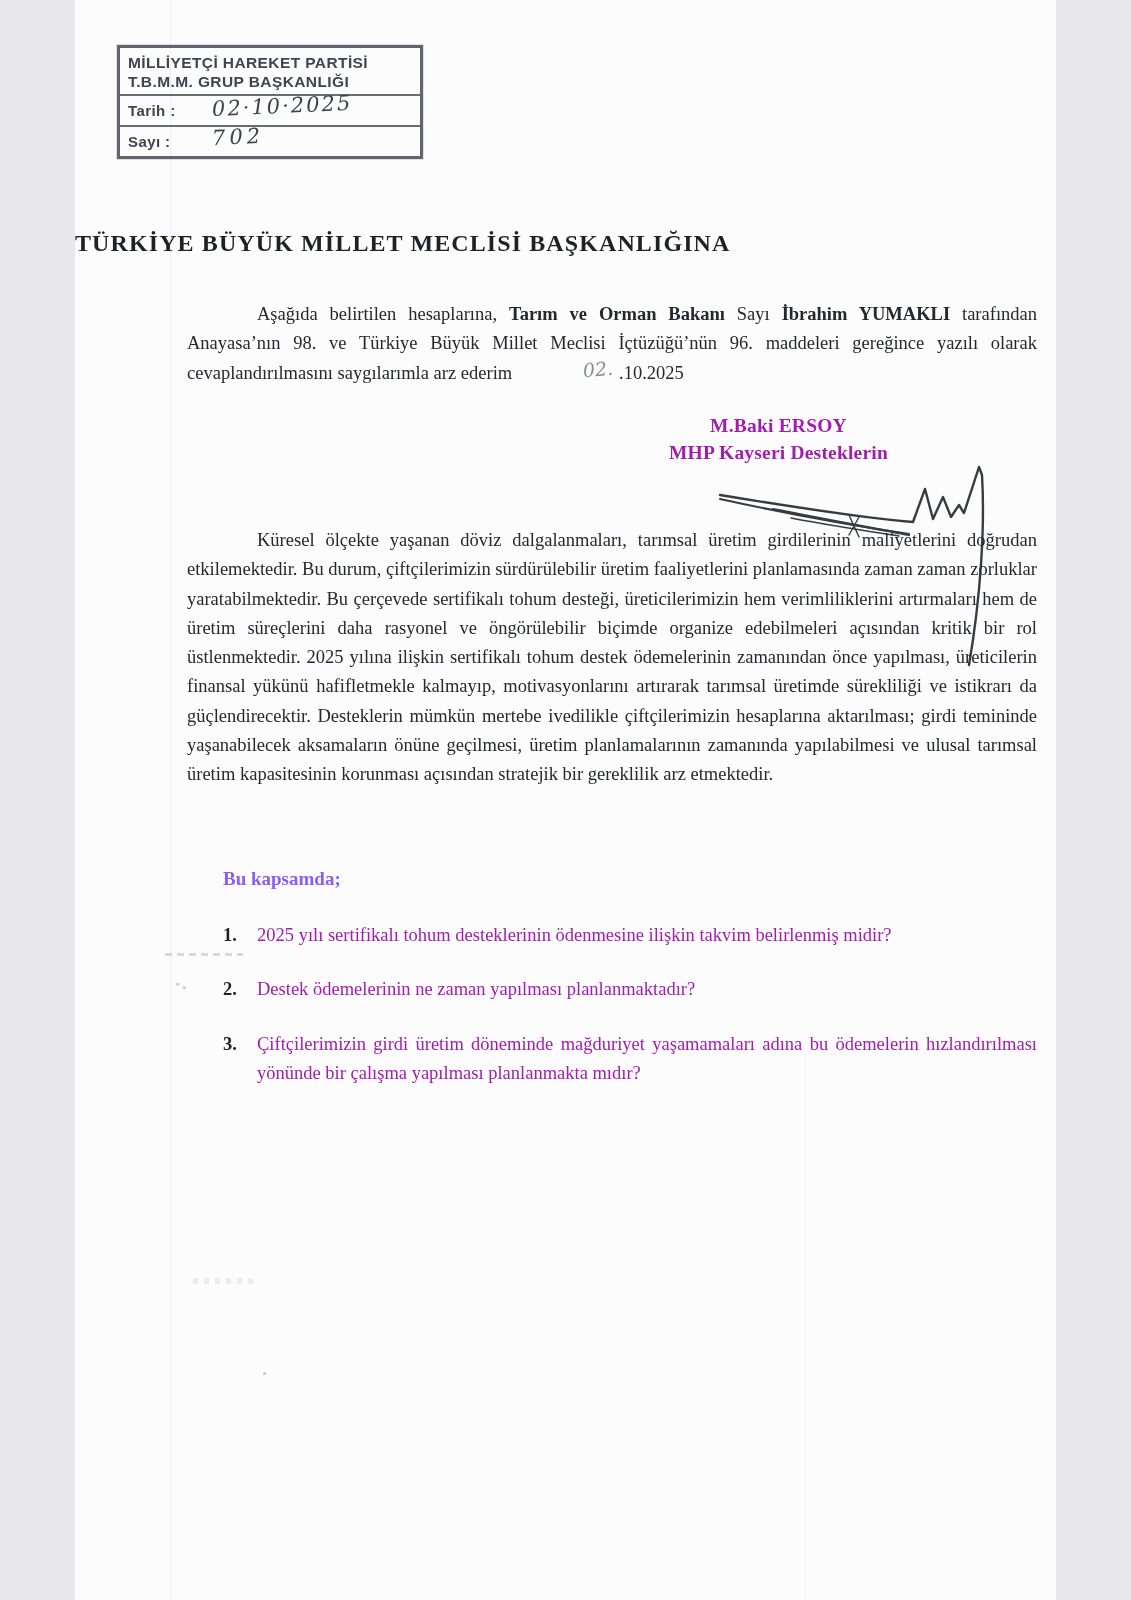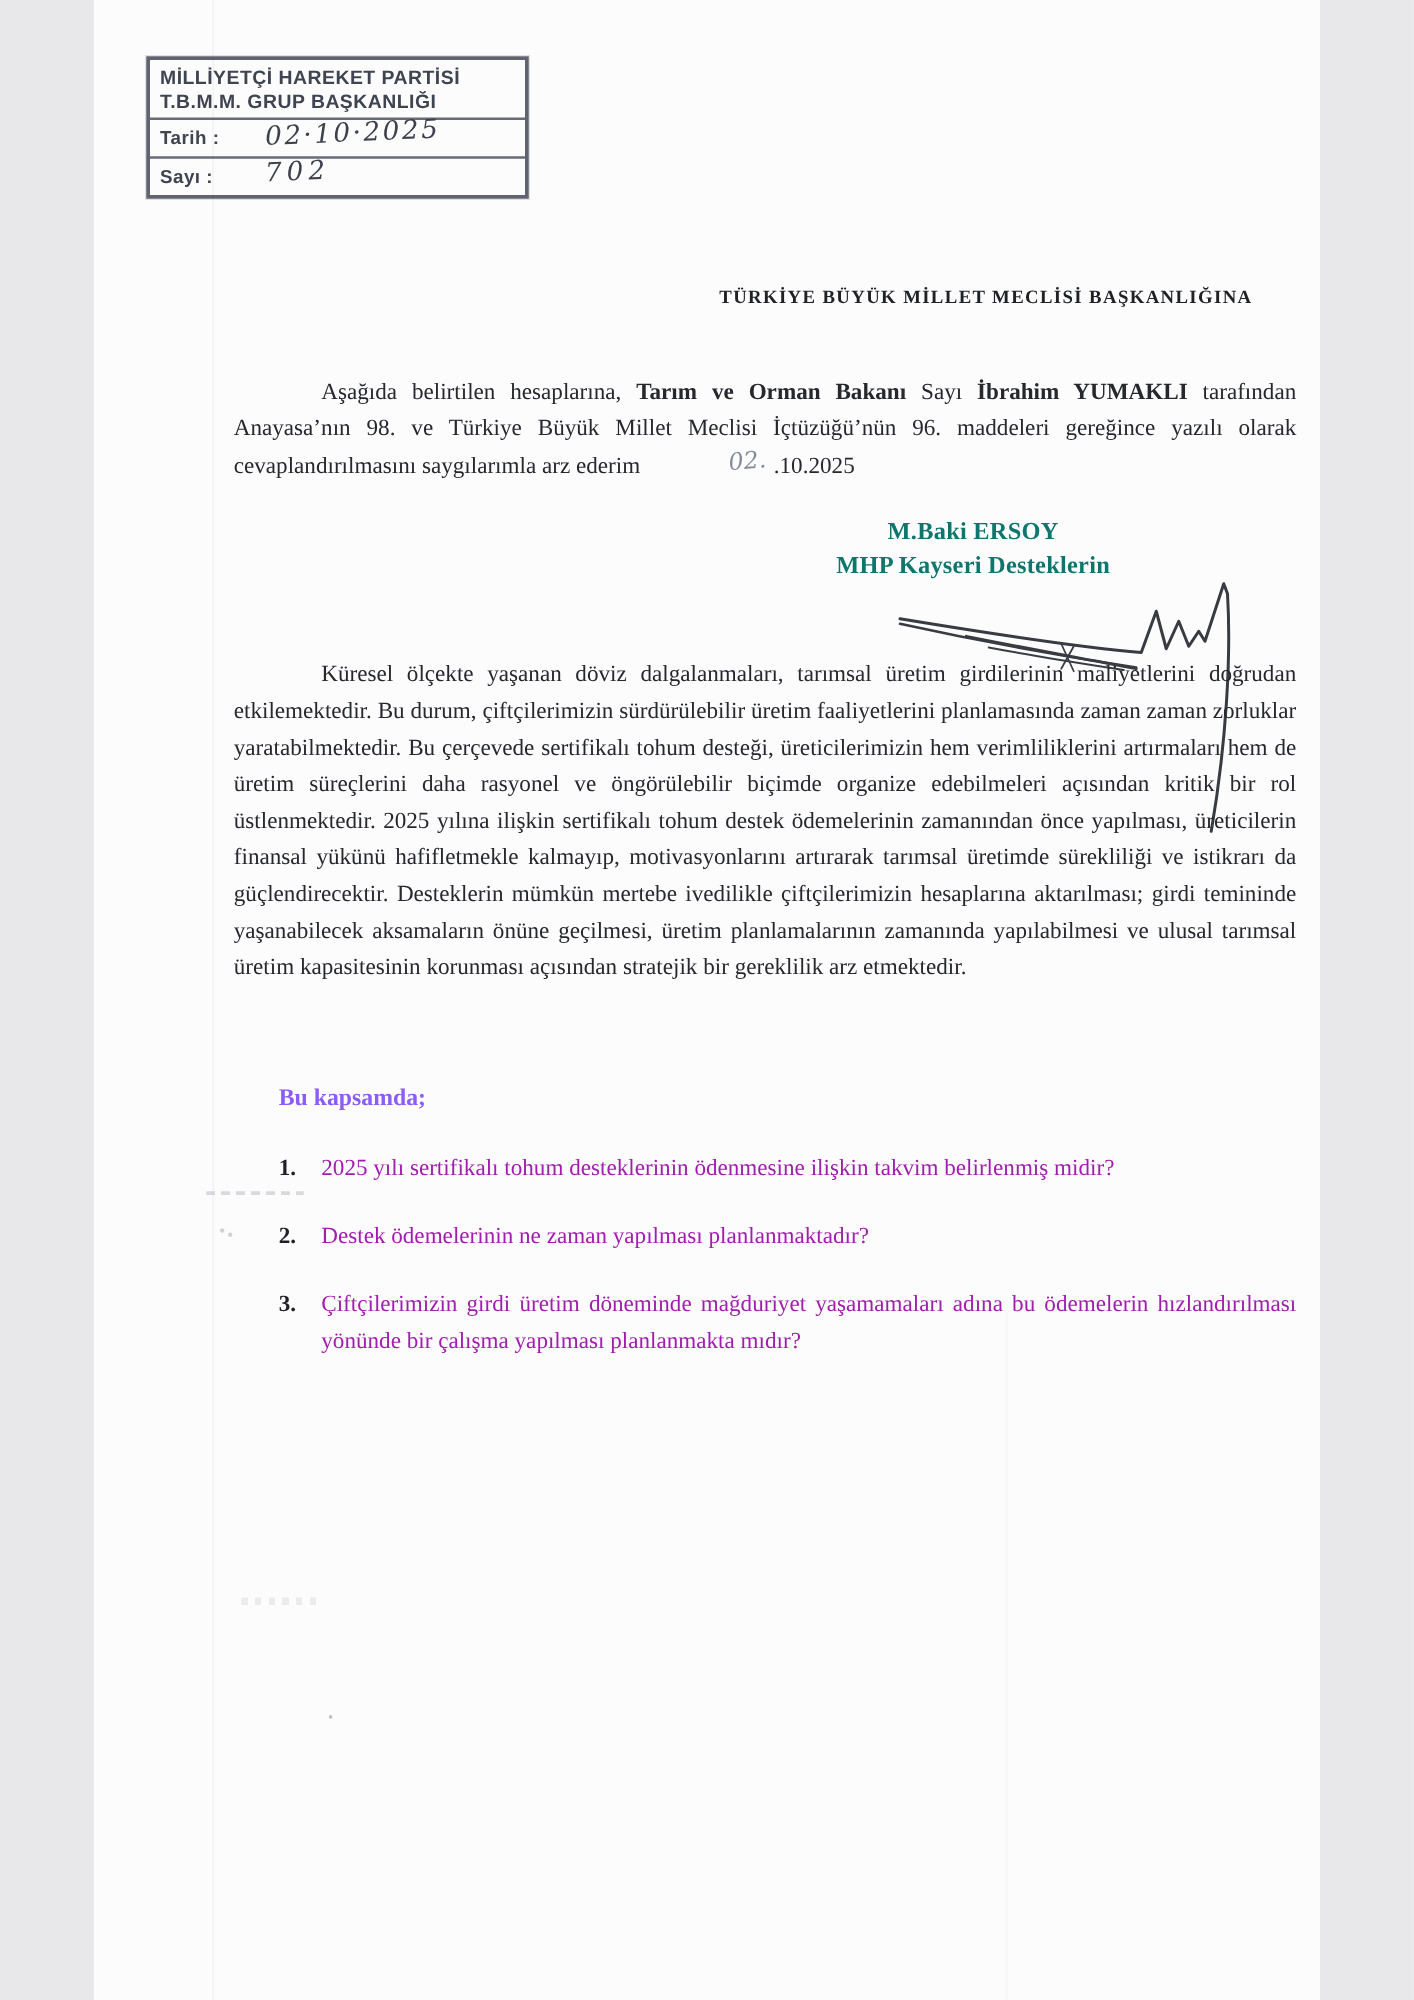--- a/index.html
+++ b/index.html
@@ -38,35 +38,35 @@
     position:absolute;top:-2px;font-family:"DejaVu Serif", serif;
     font-style:italic;font-size:21px;color:#3c414c;
     transform:rotate(-2.5deg);letter-spacing:2px;white-space:nowrap;
   }
   .stamp-script.date{left:92px;}
   .stamp-script.num{left:92px;letter-spacing:4px;}
 
   
   .doc-title{
     position:absolute;left:0;top:230px;width:100%;padding-right:54px;box-sizing:border-box;
-    text-align:right;font-weight:bold;font-size:15px;letter-spacing:1.1px;color:#1f2126;
+    text-align:left;font-weight:bold;font-size:24px;letter-spacing:1.1px;color:#1f2126;
   }
   .para{
     position:absolute;left:112px;width:850px;text-align:justify;
     font-size:18.5px;line-height:29.3px;color:#26282e;
   }
   .para1{top:281px;text-indent:70px;}
   .para2{top:514px;text-indent:70px;margin-top:12px;}
   .hand-day{
     display:inline-block;font-family:"DejaVu Serif", serif;font-style:italic;
     color:#6b7280;opacity:.8;transform:rotate(-5deg);font-size:19px;margin:0 1px;
   }
   .sig-block{
     position:absolute;top:412px;right:168px;text-align:center;
-    font-weight:bold;font-size:19.5px;line-height:27px;color:#0f766e;letter-spacing:.2px;
+    font-weight:bold;font-size:19.5px;line-height:27px;color:#a21caf;letter-spacing:.2px;
   }
   .signature-svg{position:absolute;left:598px;top:445px;width:380px;height:235px;}
 
   .kapsamda{position:absolute;left:148px;top:868px;font-weight:bold;font-size:19px;color:#8b5cf6;}
 
   .questions{position:absolute;left:148px;top:921px;width:814px;}
   .questions ol{list-style:none;margin:0;padding:0;counter-reset:q;}
   .questions li{
     position:relative;counter-increment:q;margin-bottom:25px;
     padding-left:34px;font-size:18.5px;line-height:29.3px;color:#a21caf;text-align:justify;

